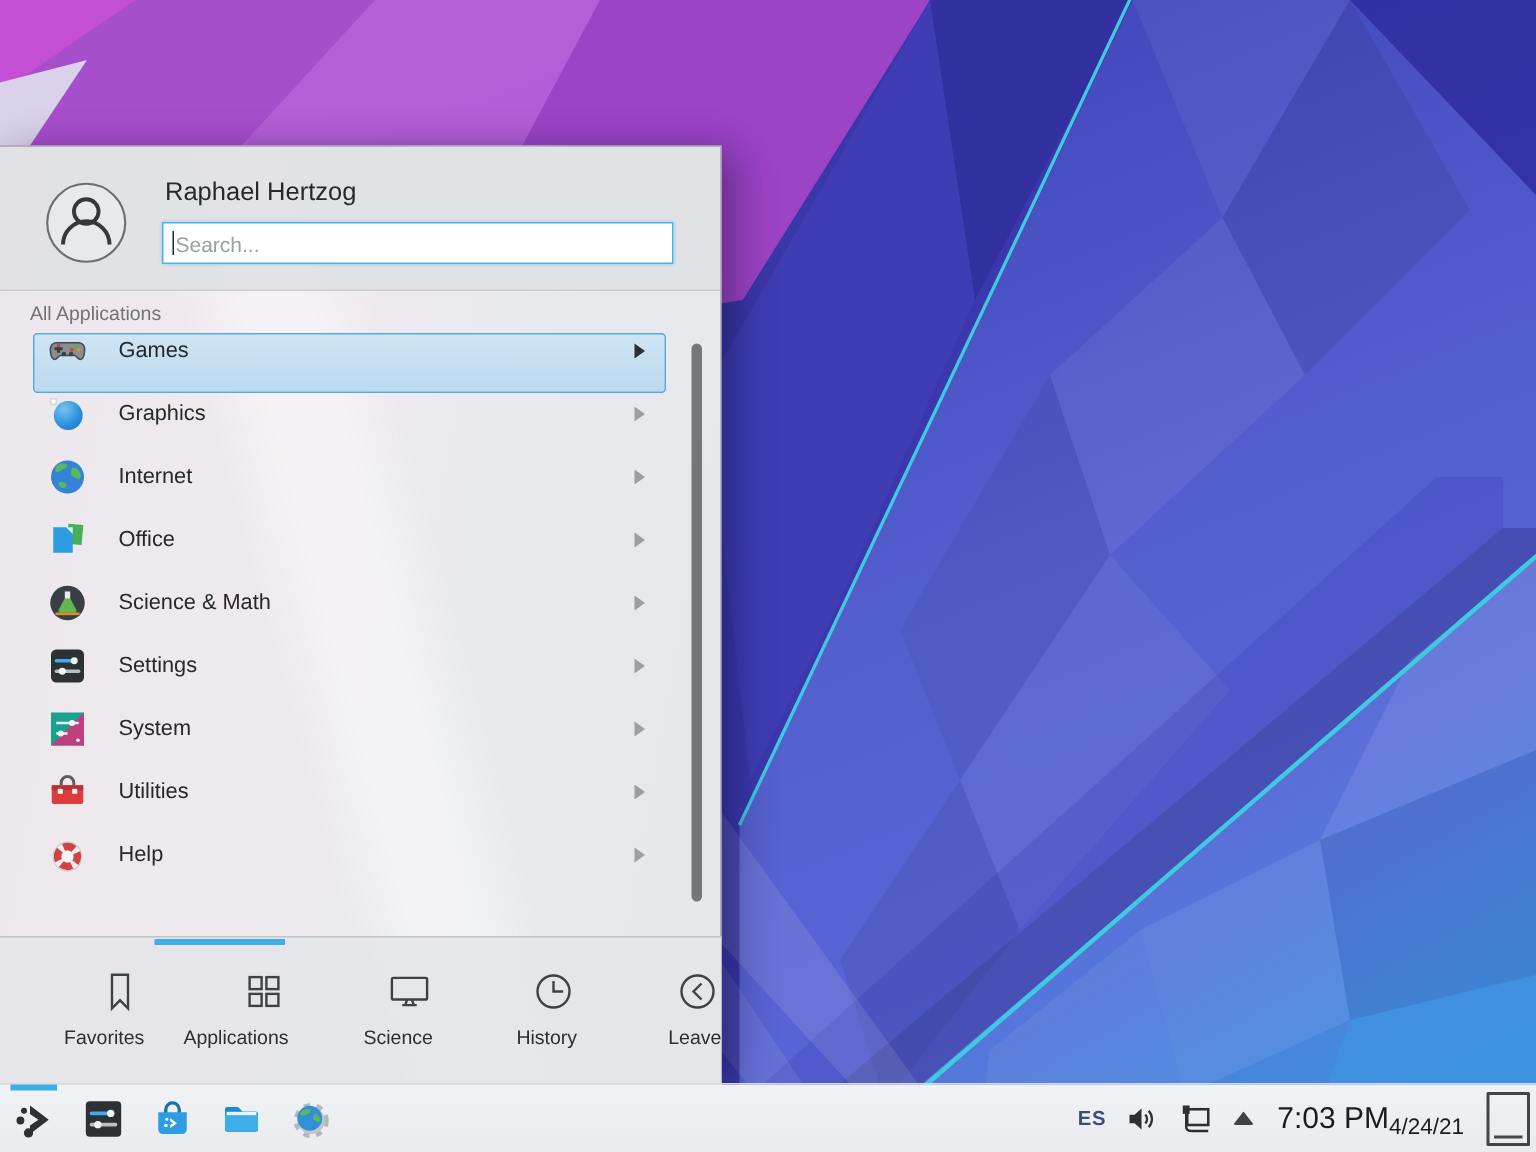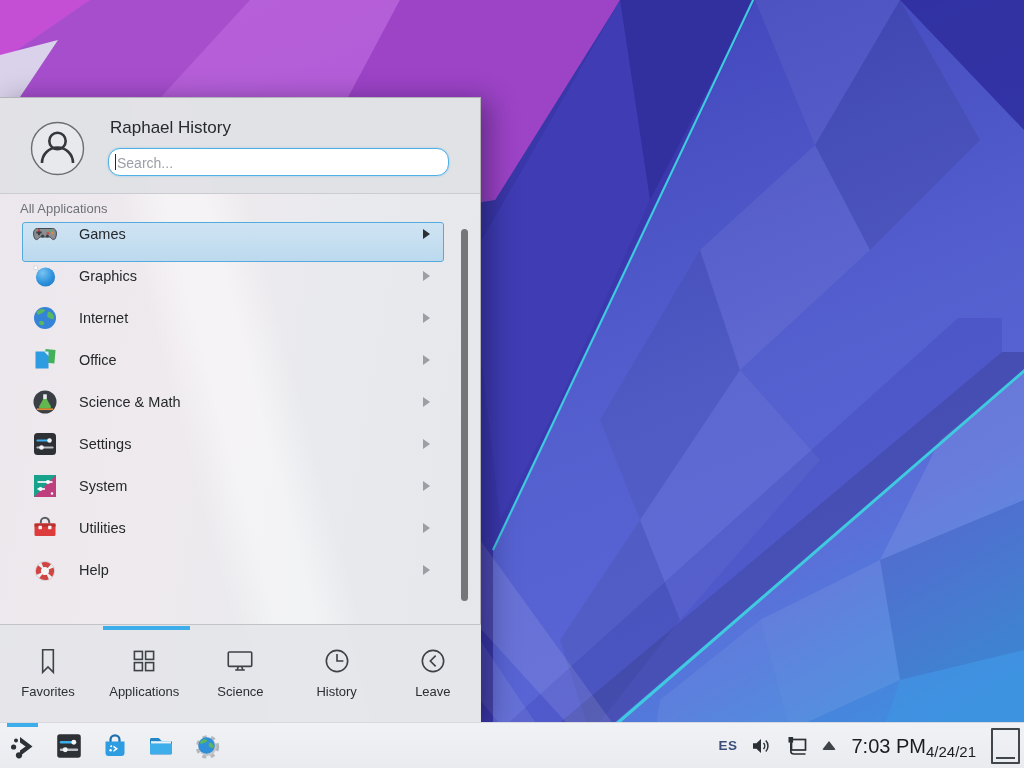--- a/index.html
+++ b/index.html
@@ -13,41 +13,41 @@
     background:
       linear-gradient(75deg, rgba(255,255,255,0) 40%, rgba(255,255,255,.45) 47%, rgba(255,255,255,.45) 53%, rgba(255,255,255,0) 60%),
       linear-gradient(100deg,#ebe7ec 0%,#efeaee 38%,#e9eaee 62%,#e6e7eb 100%);
     border:1px solid rgba(110,112,120,.45);border-left:none;box-sizing:border-box;
     box-shadow:8px 4px 26px rgba(0,0,30,.38);}
   #menu-header{position:absolute;left:0;top:0;width:100%;height:96px;
     background:rgba(224,225,229,.92);border-bottom:1px solid #cbccd1;box-sizing:border-box;}
   #avatar{position:absolute;left:30px;top:23px;width:55px;height:55px;}
   #user-name{position:absolute;left:110px;top:20px;font-size:17px;color:#26292d;}
   #search-box{position:absolute;left:108px;top:50px;width:341px;height:28px;
-    background:#ffffff;border:1px solid #4fb0e4;border-radius:12px;box-sizing:border-box;
+    background:#ffffff;border:1px solid #4fb0e4;border-radius:0;box-sizing:border-box;
     box-shadow:0 0 2px rgba(61,174,233,.5);}
   #search-box input{position:absolute;left:6px;top:0;width:320px;height:26px;border:none;outline:none;
     background:transparent;font-family:inherit;font-size:14px;color:#232629;}
   #search-box input::placeholder{color:#9aa0a6;opacity:1;}
   #search-caret{position:absolute;left:6px;top:5px;width:1px;height:16px;background:#232629;}
   #section-label{position:absolute;left:20px;top:103px;font-size:13px;color:#6f7277;}
   #cat-list{position:absolute;left:0;top:124px;width:481px;height:402px;overflow:hidden;}
   .cat-row{position:relative;margin:0 0 2px 22px;width:422px;height:40px;display:flex;align-items:center;
     border:1px solid transparent;border-radius:3px;box-sizing:border-box;padding:0 12px 16px 8px;}
   .cat-row.selected{background:linear-gradient(180deg,#cfe4f3,#bcd9ee);border-color:#55aadd;}
   .cat-icon{width:28px;height:28px;flex:0 0 28px;}
   .cat-label{margin-left:20px;font-size:14.5px;color:#26292c;flex:1 1 auto;}
   .cat-arrow{width:9px;height:12px;flex:0 0 9px;}
   .cat-arrow svg{display:block;}
   #scrollbar{position:absolute;left:461px;top:131px;width:7px;height:372px;background:#747678;border-radius:4px;}
   #menu-footer{position:absolute;left:0;top:526px;width:481px;height:100px;
     background:rgba(228,229,233,.9);border-top:1px solid #c2c3c8;box-sizing:border-box;}
   #tab-indicator{position:absolute;left:103px;top:1px;width:87px;height:4px;background:#3daee9;}
   .tabs{position:absolute;left:0;top:0;width:100%;height:100%;display:flex;}
-  .tab{width:96.2px;display:flex;flex-direction:column;align-items:center;padding-top:20px;box-sizing:border-box;}
+  .tab{width:96.2px;display:flex;flex-direction:column;align-items:flex-end;padding-top:20px;box-sizing:border-box;}
   .tab-icon{width:32px;height:32px;}
   .tab-label{margin-top:7px;font-size:13px;color:#2b2e32;}
 
   
   #taskbar{position:absolute;left:0;top:722px;width:1024px;height:46px;
     background:linear-gradient(180deg,#f0f2f5,#e9ebef);border-top:1px solid #d7d9de;box-sizing:border-box;}
   #task-launchers{position:absolute;left:8px;top:0;height:100%;display:flex;align-items:center;gap:16px;}
   .task-btn{position:relative;width:30px;height:30px;}
   .task-btn svg{display:block;}
   #launcher-active-bar{position:absolute;left:7px;top:0px;width:31px;height:4px;background:#3daee9;}
@@ -124,21 +124,21 @@
   </svg>
 
   <div id="menu">
 
     <div id="menu-header">
       <svg id="avatar" viewBox="0 0 55 55">
         <circle cx="27.5" cy="27.5" r="26" fill="rgba(255,255,255,.25)" stroke="#6a6d71" stroke-width="1.4"></circle>
         <circle cx="27.5" cy="20" r="8.2" fill="none" stroke="#34373b" stroke-width="2.6"></circle>
         <path d="M12 42 a15.5 15.5 0 0 1 31 0" fill="none" stroke="#34373b" stroke-width="2.6"></path>
       </svg>
-      <div id="user-name">Raphael History</div>
+      <div id="user-name">Raphael Hertzog</div>
       <div id="search-box">
         <div id="search-caret"></div>
         <input placeholder="Search..." style="">
       </div>
     </div>
 
     <div id="section-label">All Applications</div>
 
     <div id="cat-list">
 

